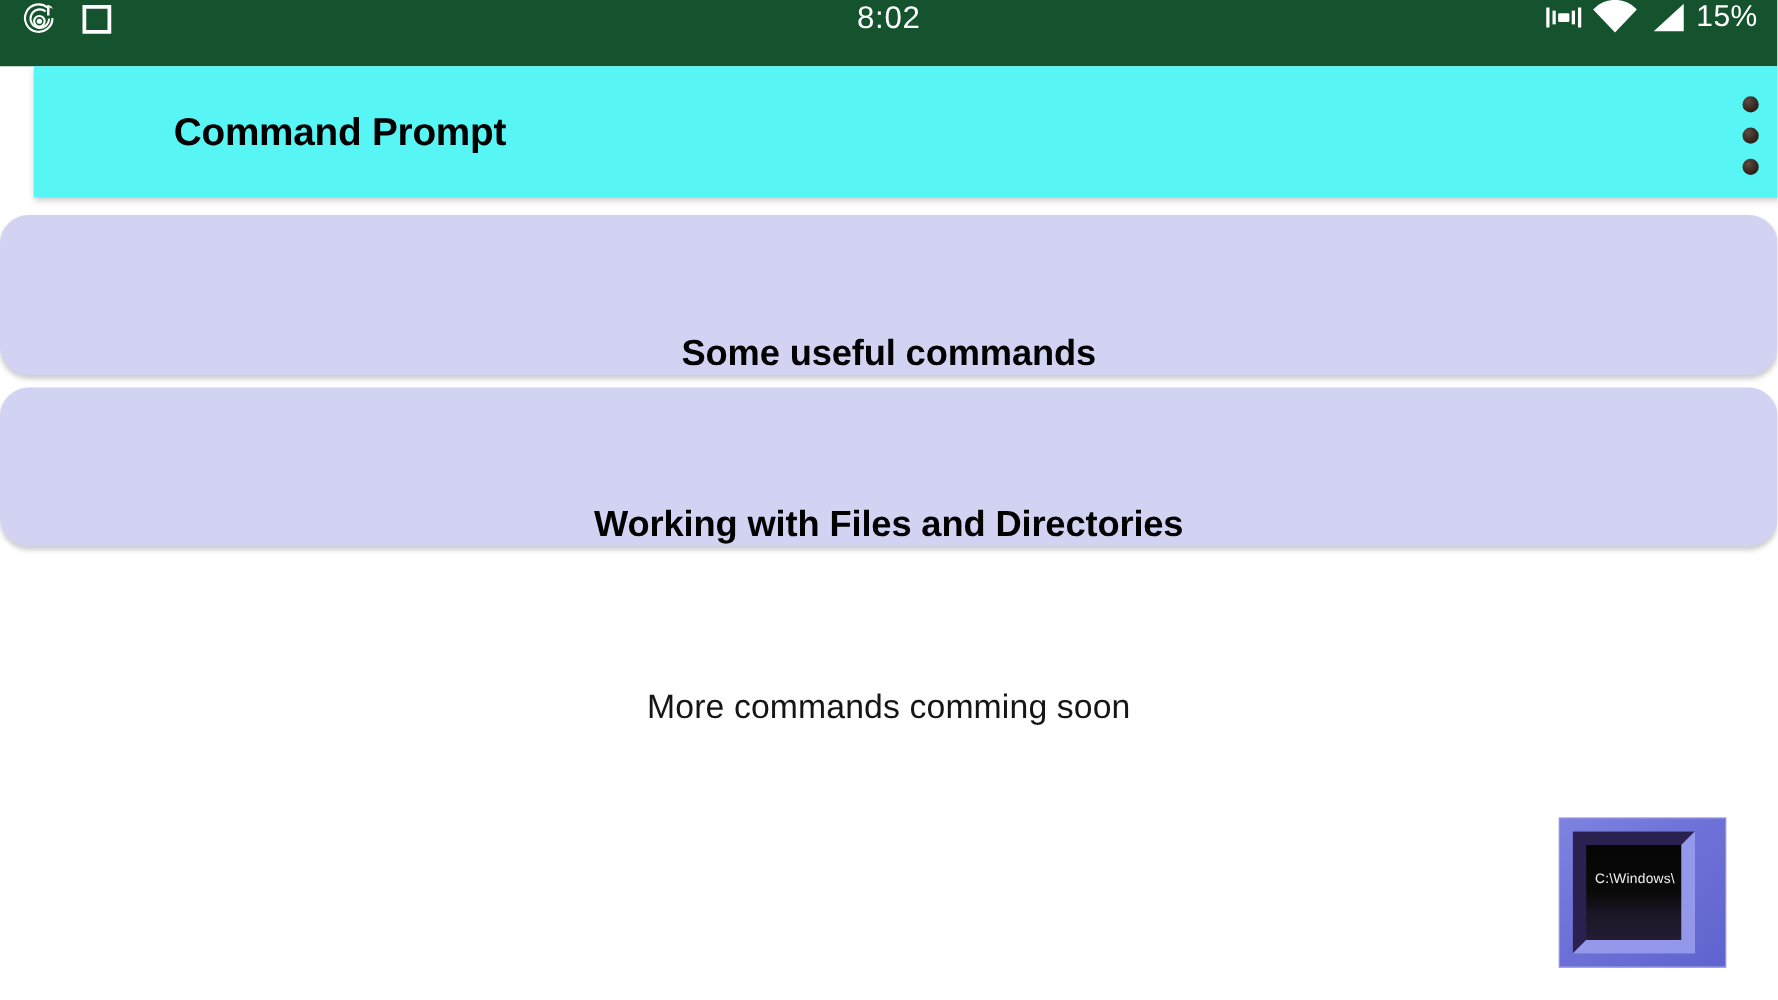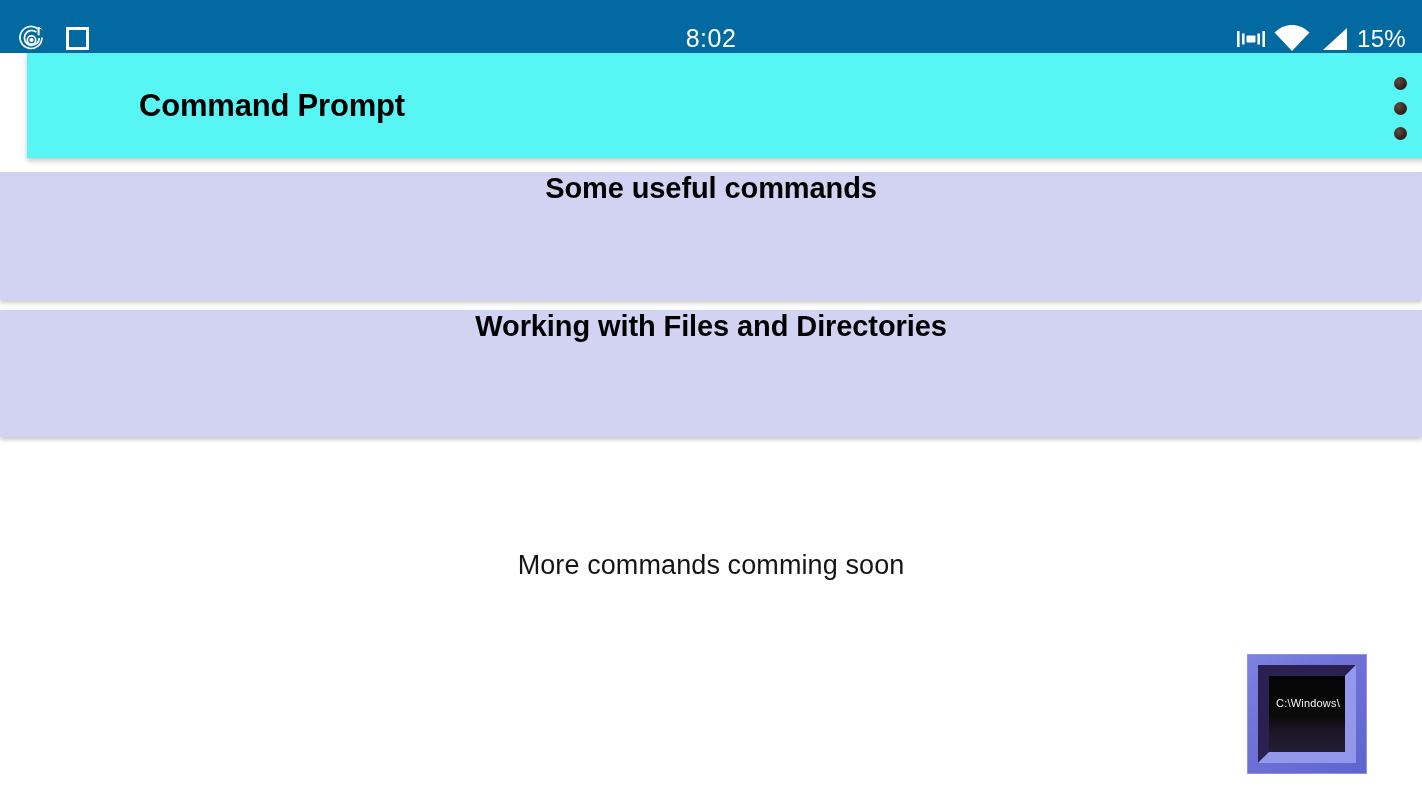--- a/index.html
+++ b/index.html
@@ -14,23 +14,23 @@
     overflow: hidden;
     position: relative;
   }
 
   
   .status-bar {
     position: absolute;
     top: 0; left: 0;
     width: 1422px;
     height: 53px;
-    background: #0369a1;
-    display: flex;
-    align-items: flex-end;
+    background: #14532d;
+    display: flex;
+    align-items: flex-start;
     box-sizing: border-box;
     padding: 0 16px 0 18px;
   }
   .status-left {
     display: flex;
     align-items: center;
     gap: 16px;
     flex: 0 0 auto;
   }
   .status-center {
@@ -105,23 +105,24 @@
     height: 642px;
     background: #ffffff;
   }
   .card {
     position: absolute;
     left: 0;
     width: 1422px;
     background: #d2d2f2;
     box-shadow: 0 3px 4px rgba(0,0,0,0.20);
     display: flex;
-    align-items: flex-start;
+    align-items: flex-end;
     justify-content: center;
     box-sizing: border-box;
+    border-radius: 23px;
   }
   .card-0 { top: 14px;  height: 128px; }
   .card-1 { top: 152px; height: 127px; }
   .card-label {
     font-size: 29px;
     font-weight: bold;
     color: #000000;
     letter-spacing: -0.1px;
   }
 
@@ -135,21 +136,21 @@
     color: #151515;
     letter-spacing: 0.1px;
     margin-top: 12px;
   }
 
   
   .cmd-icon {
     position: absolute;
     left: 1247px;
     top: 496px;
-    width: 120px;
+    width: 134px;
     height: 120px;
     background: linear-gradient(140deg, #7e82e0 0%, #6f73d8 40%, #5f63ce 100%);
     box-shadow: 0 0 0 1px #8e92e6 inset;
   }
   .cmd-bevel {
     position: absolute;
     left: 11px; top: 11px;
     width: 98px; height: 98px;
     background: #2b2150;
     clip-path: polygon(0 0, 100% 0, 88% 12%, 12% 12%, 12% 88%, 0 100%);

